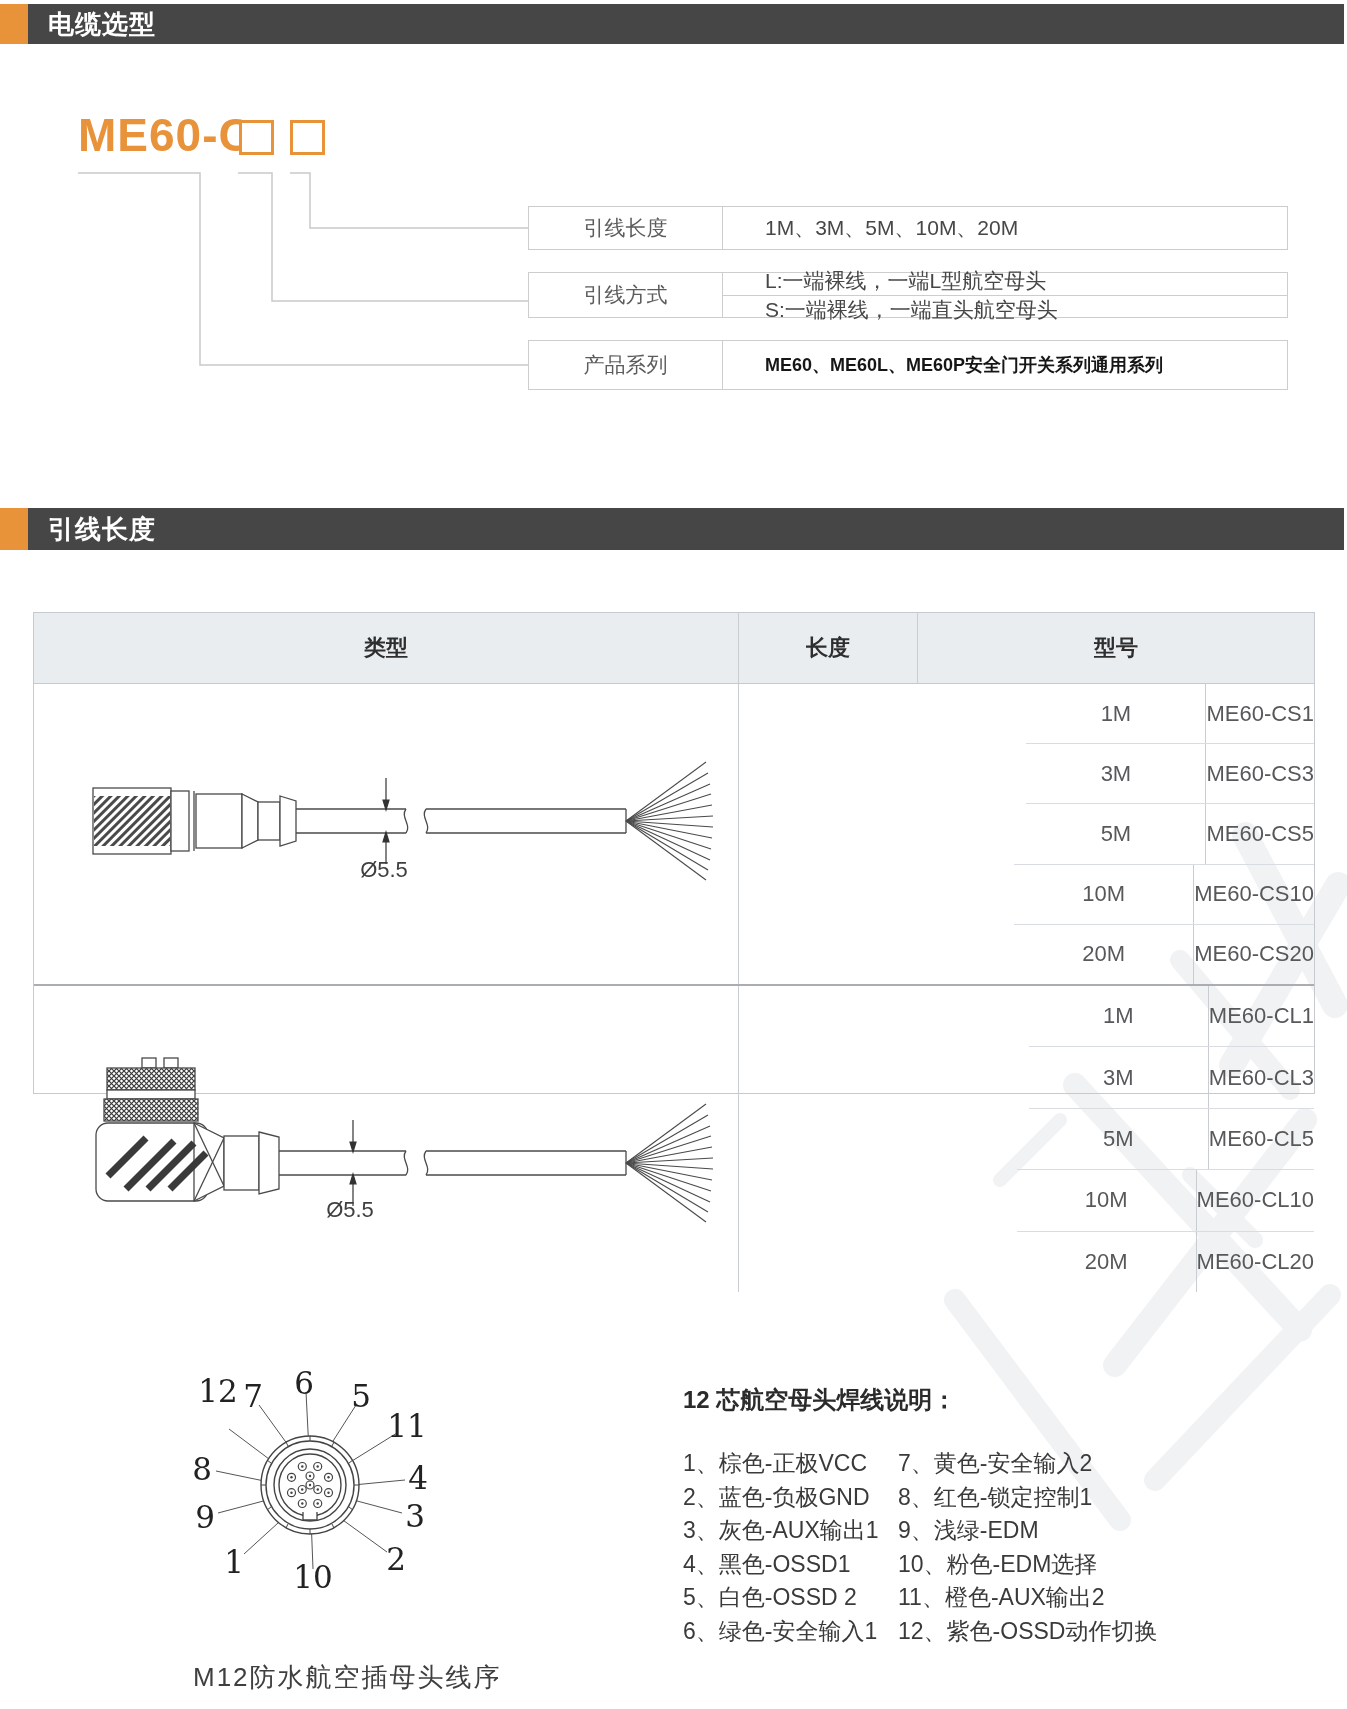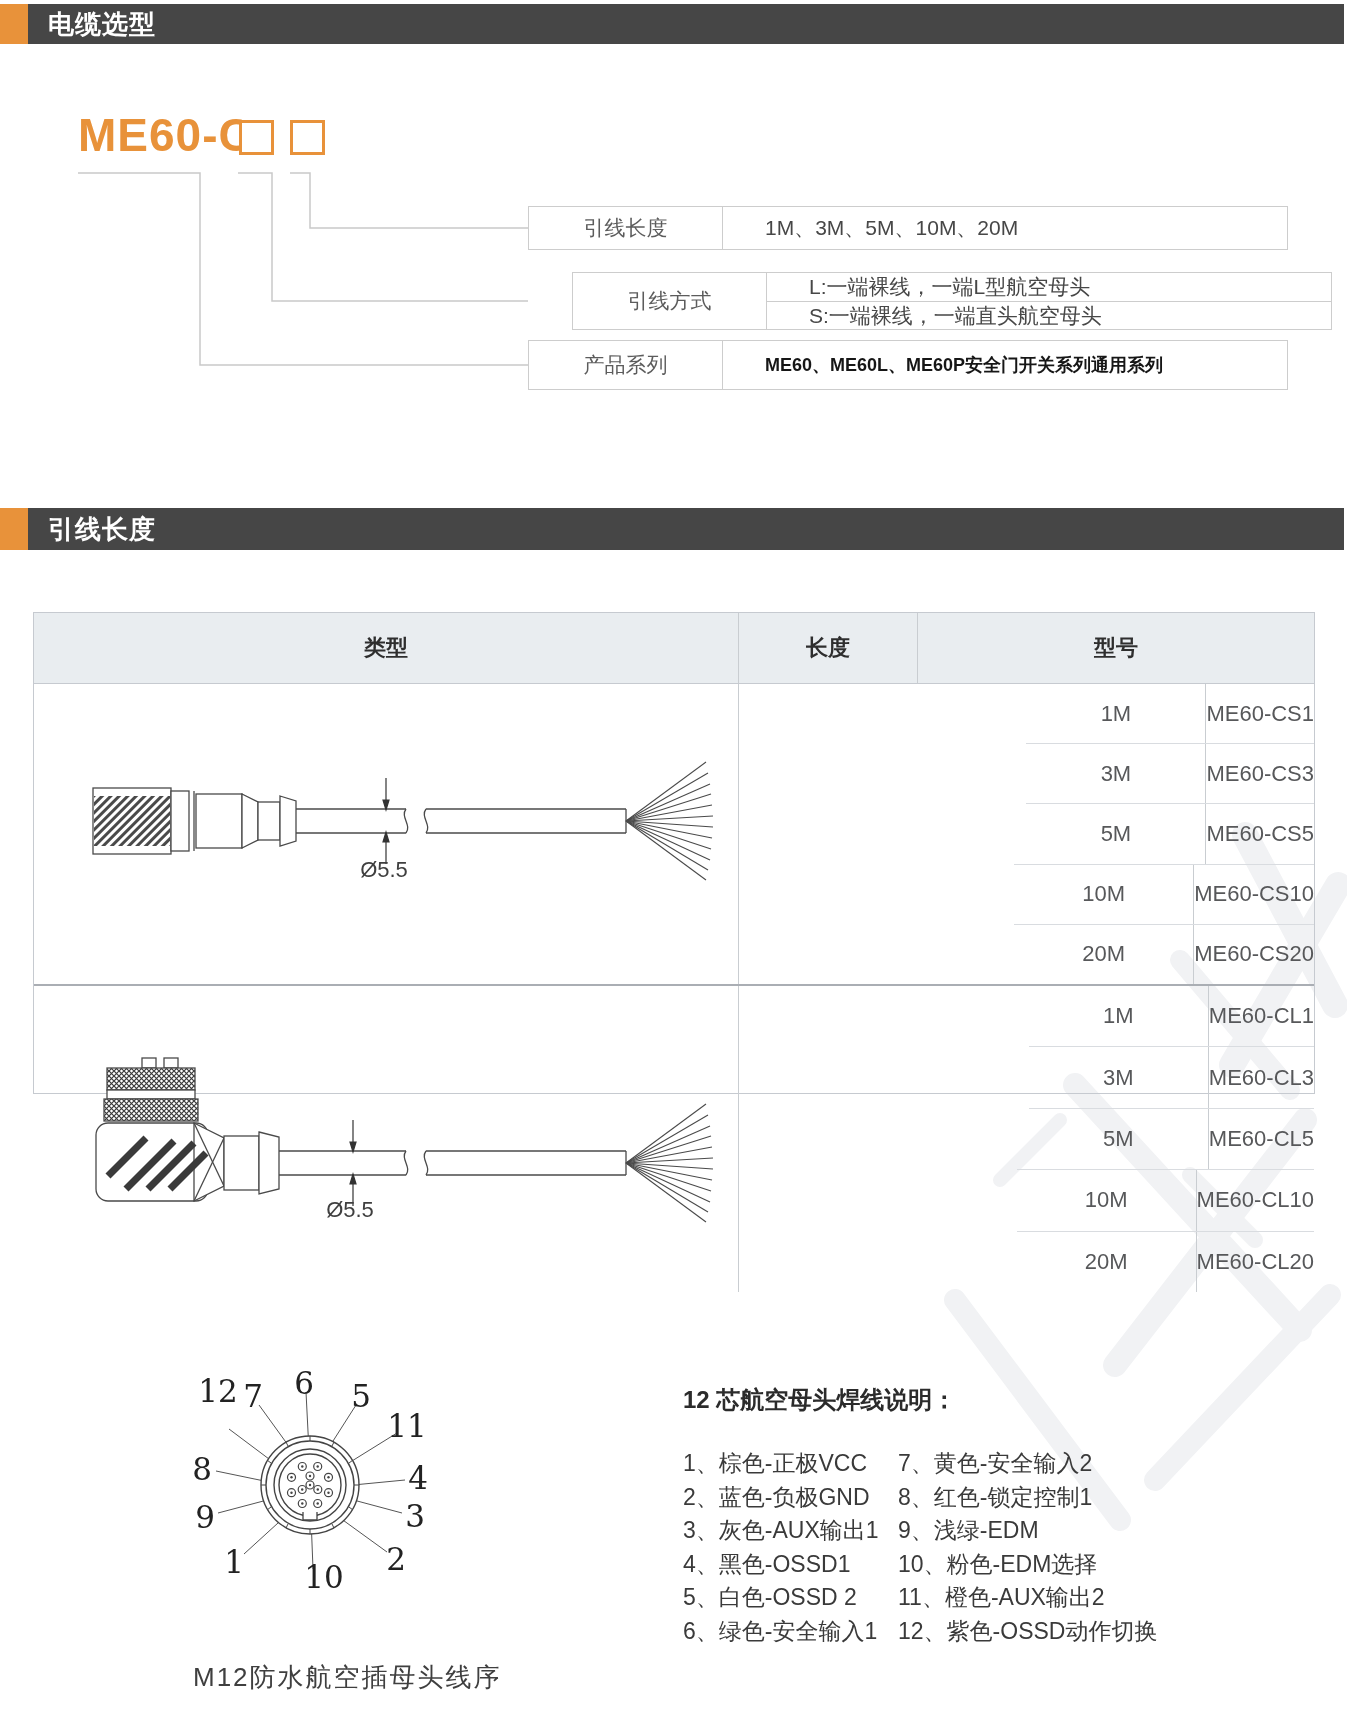--- a/index.html
+++ b/index.html
@@ -25,21 +25,21 @@
 
   
   .spec-row{position:absolute;left:528px;display:flex;}
   .spec-label{width:195px;border:1px solid #cdcdcd;background:#fff;display:flex;
               align-items:center;justify-content:center;font-size:21px;color:#5c5c5c;}
   .spec-vals{width:565px;border:1px solid #cdcdcd;border-left:none;background:#fff;
              display:flex;flex-direction:column;justify-content:center;}
   .spec-val{padding-left:42px;font-size:21px;color:#474747;display:flex;align-items:center;flex:1;}
   .spec-val + .spec-val{border-top:1px solid #cdcdcd;}
   #spec1{top:206px;height:44px;}
-  #spec2{top:272px;height:58px;margin-left:44px;}
+  #spec2{top:272px;height:46px;}
   #spec3{top:340px;height:50px;}
   #spec3 .spec-val{font-weight:bold;color:#161616;font-size:18px;}
 
   
   #sel-table{position:absolute;left:33px;top:612px;width:1282px;height:482px;
              border:1px solid #c6cad0;background:transparent;}
   #thead{display:flex;height:71px;background:#e9edf0;border-bottom:1px solid #c6cad0;}
   .th{display:flex;align-items:center;justify-content:center;font-size:22px;
       font-weight:bold;color:#2e2e2e;}
   .th.c1{width:704px;}
@@ -367,21 +367,21 @@
   <div class="pin-num" style="left:253px;top:1396px;">7</div>
   <div class="pin-num" style="left:361px;top:1396px;">5</div>
   <div class="pin-num" style="left:218px;top:1391px;">12</div>
   <div class="pin-num" style="left:407px;top:1426px;">11</div>
   <div class="pin-num" style="left:202px;top:1469px;">8</div>
   <div class="pin-num" style="left:418px;top:1478px;">4</div>
   <div class="pin-num" style="left:205px;top:1517px;">9</div>
   <div class="pin-num" style="left:415px;top:1516px;">3</div>
   <div class="pin-num" style="left:234px;top:1562px;">1</div>
   <div class="pin-num" style="left:396px;top:1559px;">2</div>
-  <div class="pin-num" style="left:313px;top:1577px;margin-left:11px;">10</div>
+  <div class="pin-num" style="left:313px;top:1577px;">10</div>
 
   <div id="pin-caption">M12防水航空插母头线序</div>
 
   <div id="wiring-title">12 芯航空母头焊线说明：</div>
   <div class="wire-col" id="wire-col-left">
     <div>1、棕色-正极VCC</div>
     <div>2、蓝色-负极GND</div>
     <div>3、灰色-AUX输出1</div>
     <div>4、黑色-OSSD1</div>
     <div>5、白色-OSSD 2</div>

